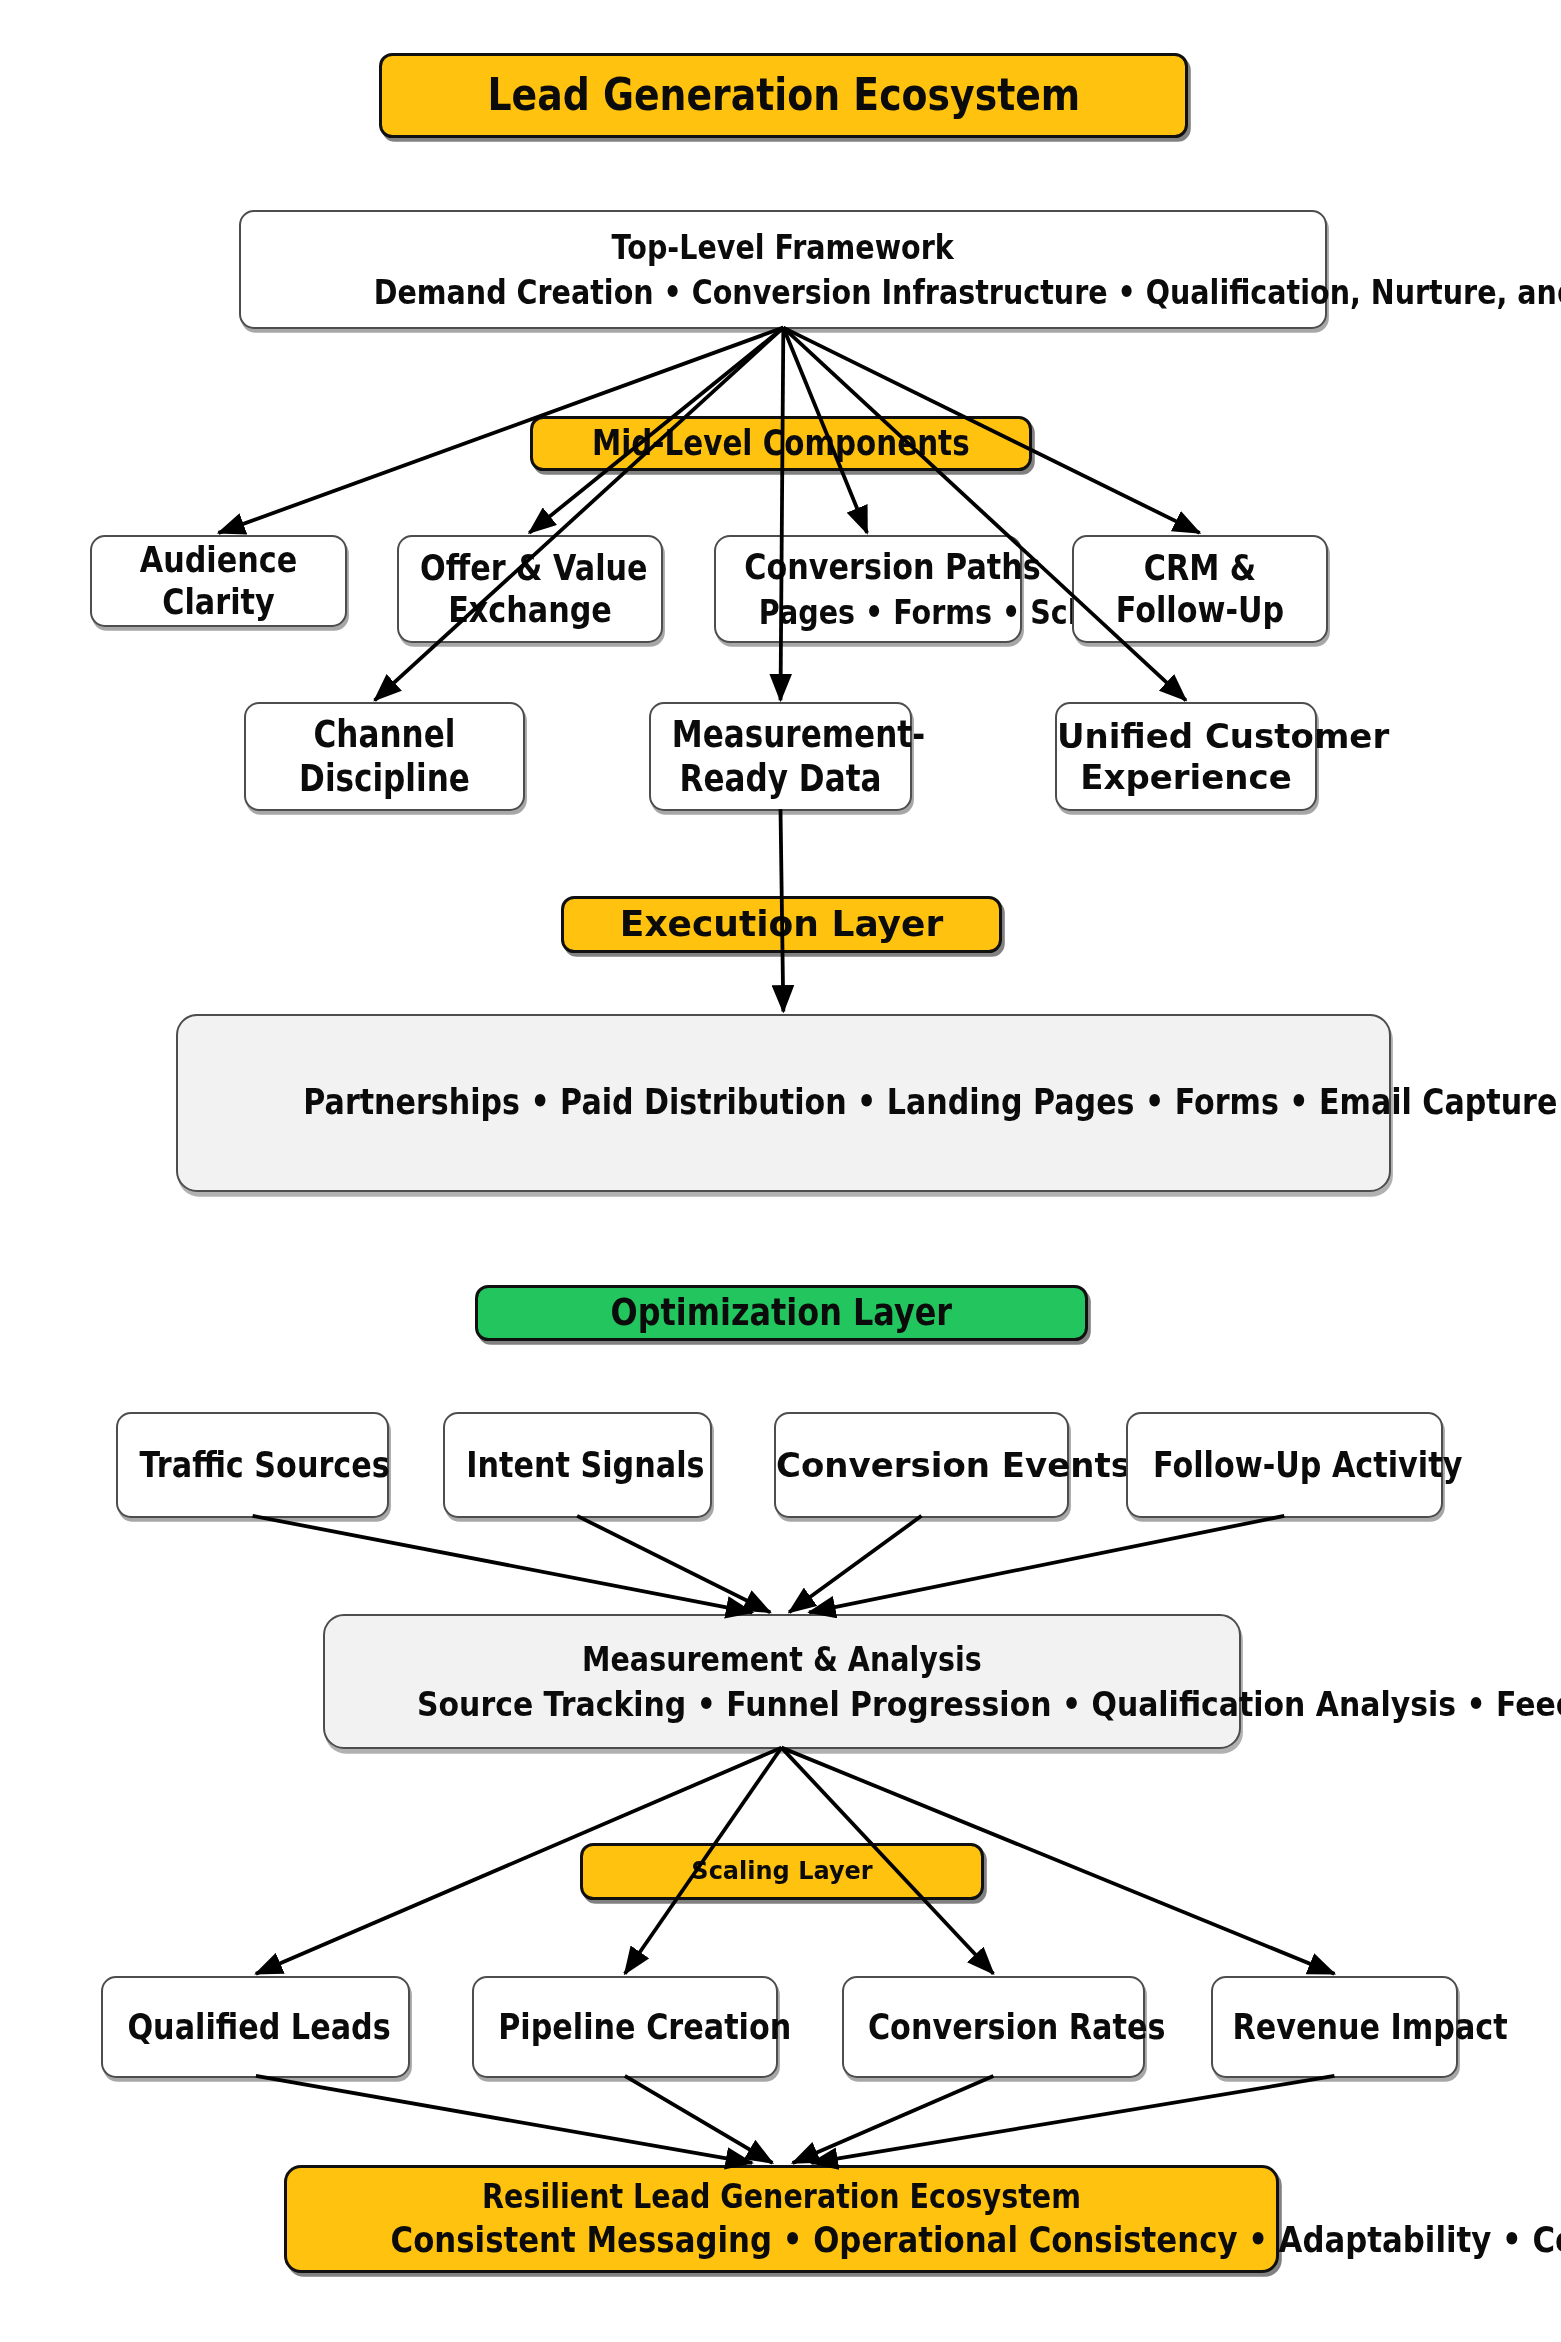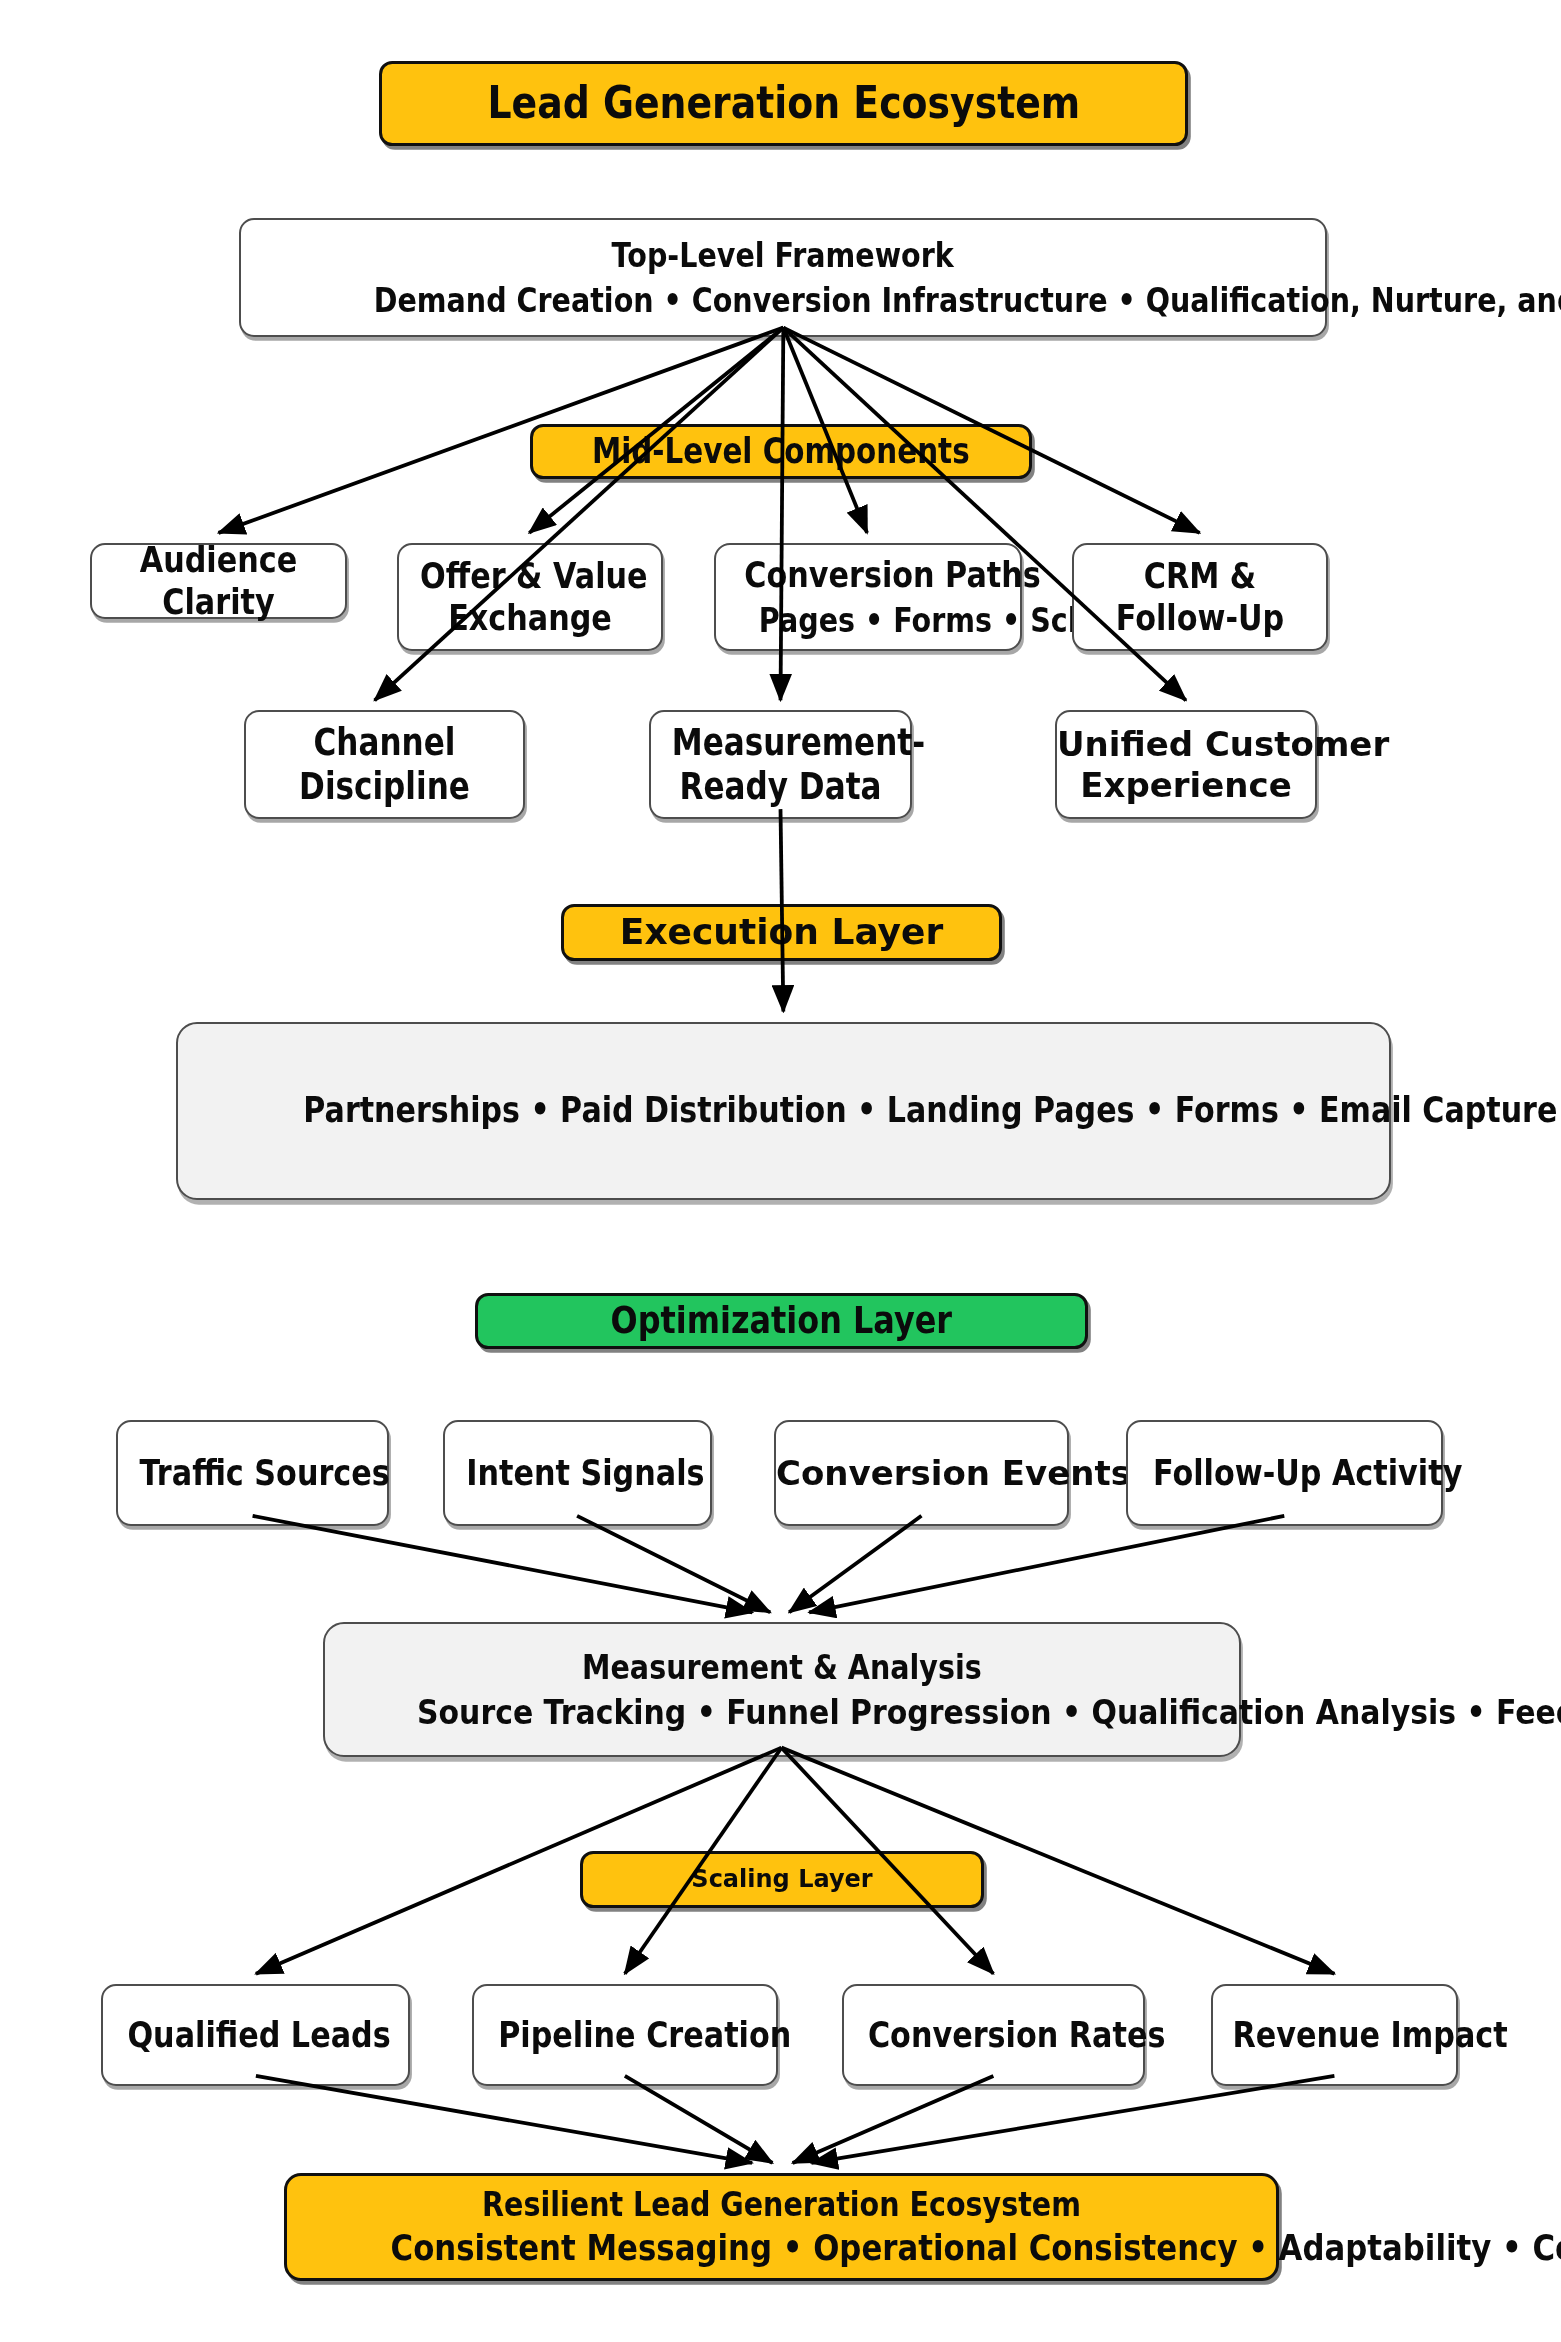--- a/index.html
+++ b/index.html
@@ -2,21 +2,21 @@
 <html style="font-size:15px"><head>
 <meta charset="utf-8">
 <style>
   html,body{margin:0;padding:0;background:#fff;}
   #canvas{
     position:relative;width:1561px;height:2342px;overflow:hidden;background:#ffffff;
     font-family:"DejaVu Sans","Liberation Sans",sans-serif;color:#0b0b0b;
   }
   .node{
     position:absolute;box-sizing:border-box;display:flex;flex-direction:column;
-    align-items:flex-end;justify-content:center;margin-top:8px;
+    align-items:flex-end;justify-content:center;
   }
   .white{background:#ffffff;border:2.8px solid #4d4d4d;border-radius:15px;
          box-shadow:1.9px 3.8px 0 rgba(60,60,60,.45);}
   .gold{background:#FFC20E;border:3.8px solid #101010;border-radius:13.2px;
         box-shadow:2.8px 3.8px 0 rgba(25,25,25,.55);}
   .gray{background:#f2f2f2;border:2.8px solid #4d4d4d;border-radius:21px;
         box-shadow:1.9px 4.7px 0 rgba(60,60,60,.4);}
   .lbl{font-weight:bold;text-align:center;white-space:pre;line-height:1.18;width:100%;}
   .line{width:100%;text-align:center;white-space:pre;font-weight:bold;line-height:1.3;}
   .line>span{display:inline-block;white-space:pre;}
@@ -37,21 +37,21 @@
 
   <div class="node white" style="left:239px;top:210px;width:1088px;height:119px;">
     <div class="line" style="font-size:34px;"><span class="cond">Top-Level Framework</span></div>
     <div class="line" style="font-size:34px;"><span class="cond">Demand Creation • Conversion Infrastructure • Qualification, Nurture, and Conversion</span></div>
   </div>
 
   <div class="node gold" style="left: 530px; top: 416px; width: 502px; height: 55px; border-radius: 13.2px; background: rgb(255, 194, 14);">
     <div class="line" style="font-size:35px;"><span class="cond">Mid-Level Components</span></div>
   </div>
 
-  <div class="node white" style="left:90px;top:535px;width:257px;height:76px;">
+  <div class="node white" style="left:90px;top:535px;width:257px;height:92px;">
     <div class="lbl condblk" style="font-size:36px;">Audience
 Clarity</div>
   </div>
 
   <div class="node white" style="left:397px;top:535px;width:266px;height:108px;">
     <div class="lbl condblk" style="font-size:36px;">Offer &amp; Value
 Exchange</div>
   </div>
 
   <div class="node white" style="left:714px;top:535px;width:308px;height:108px;border-radius:16px;">

